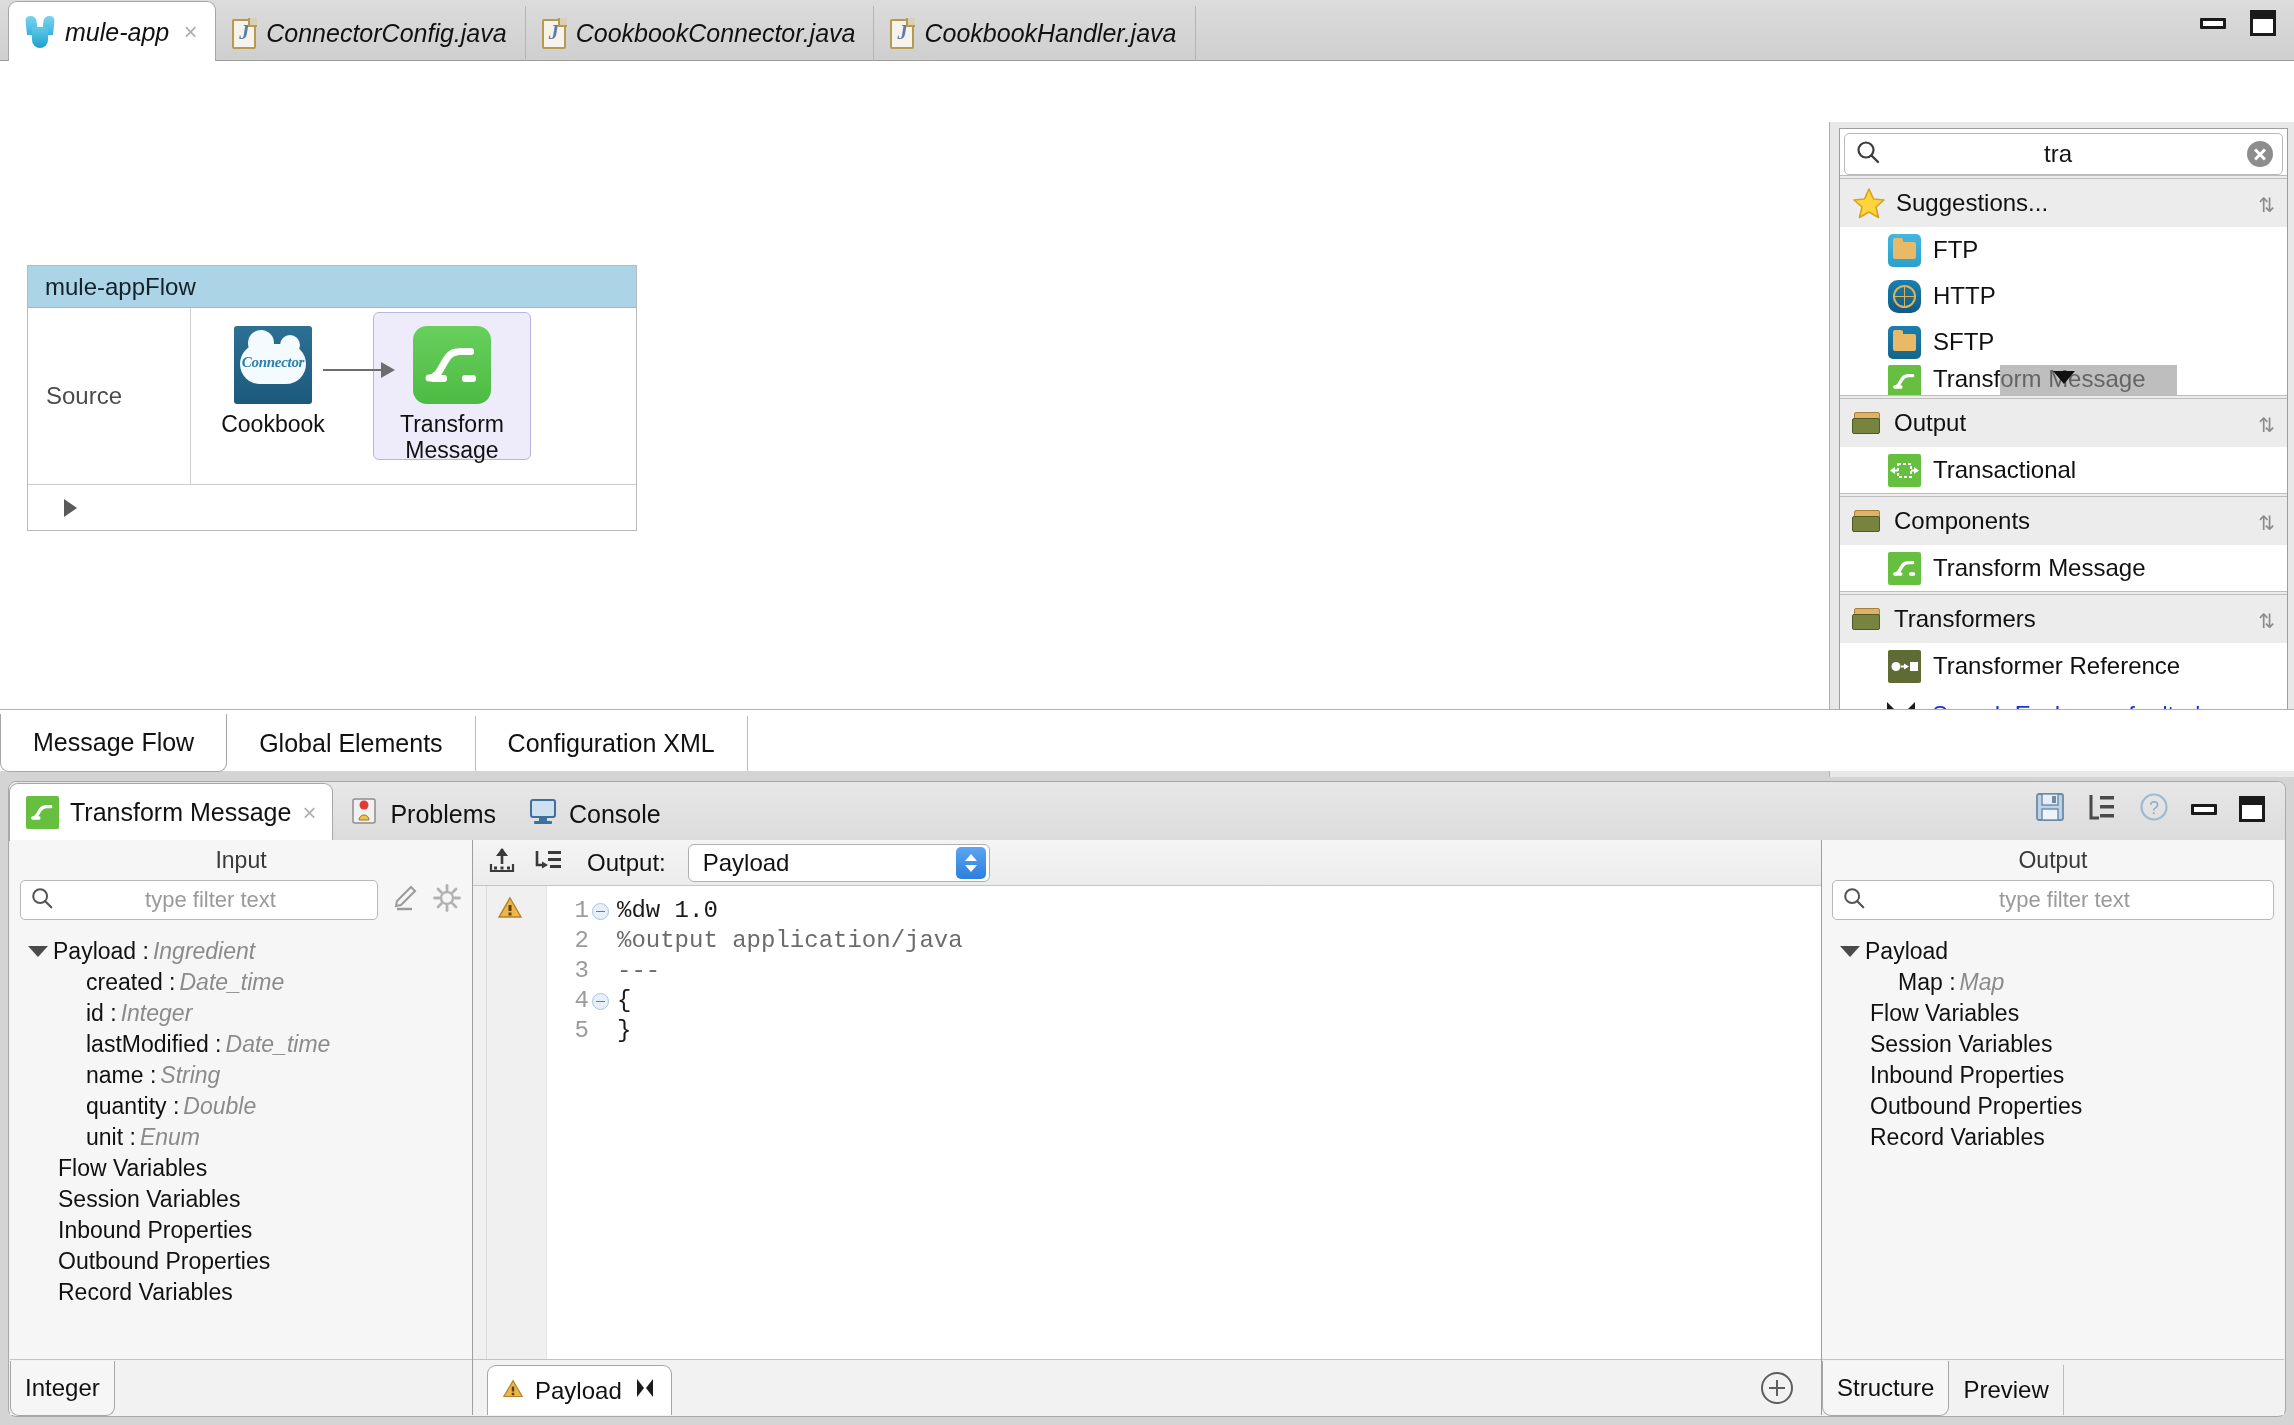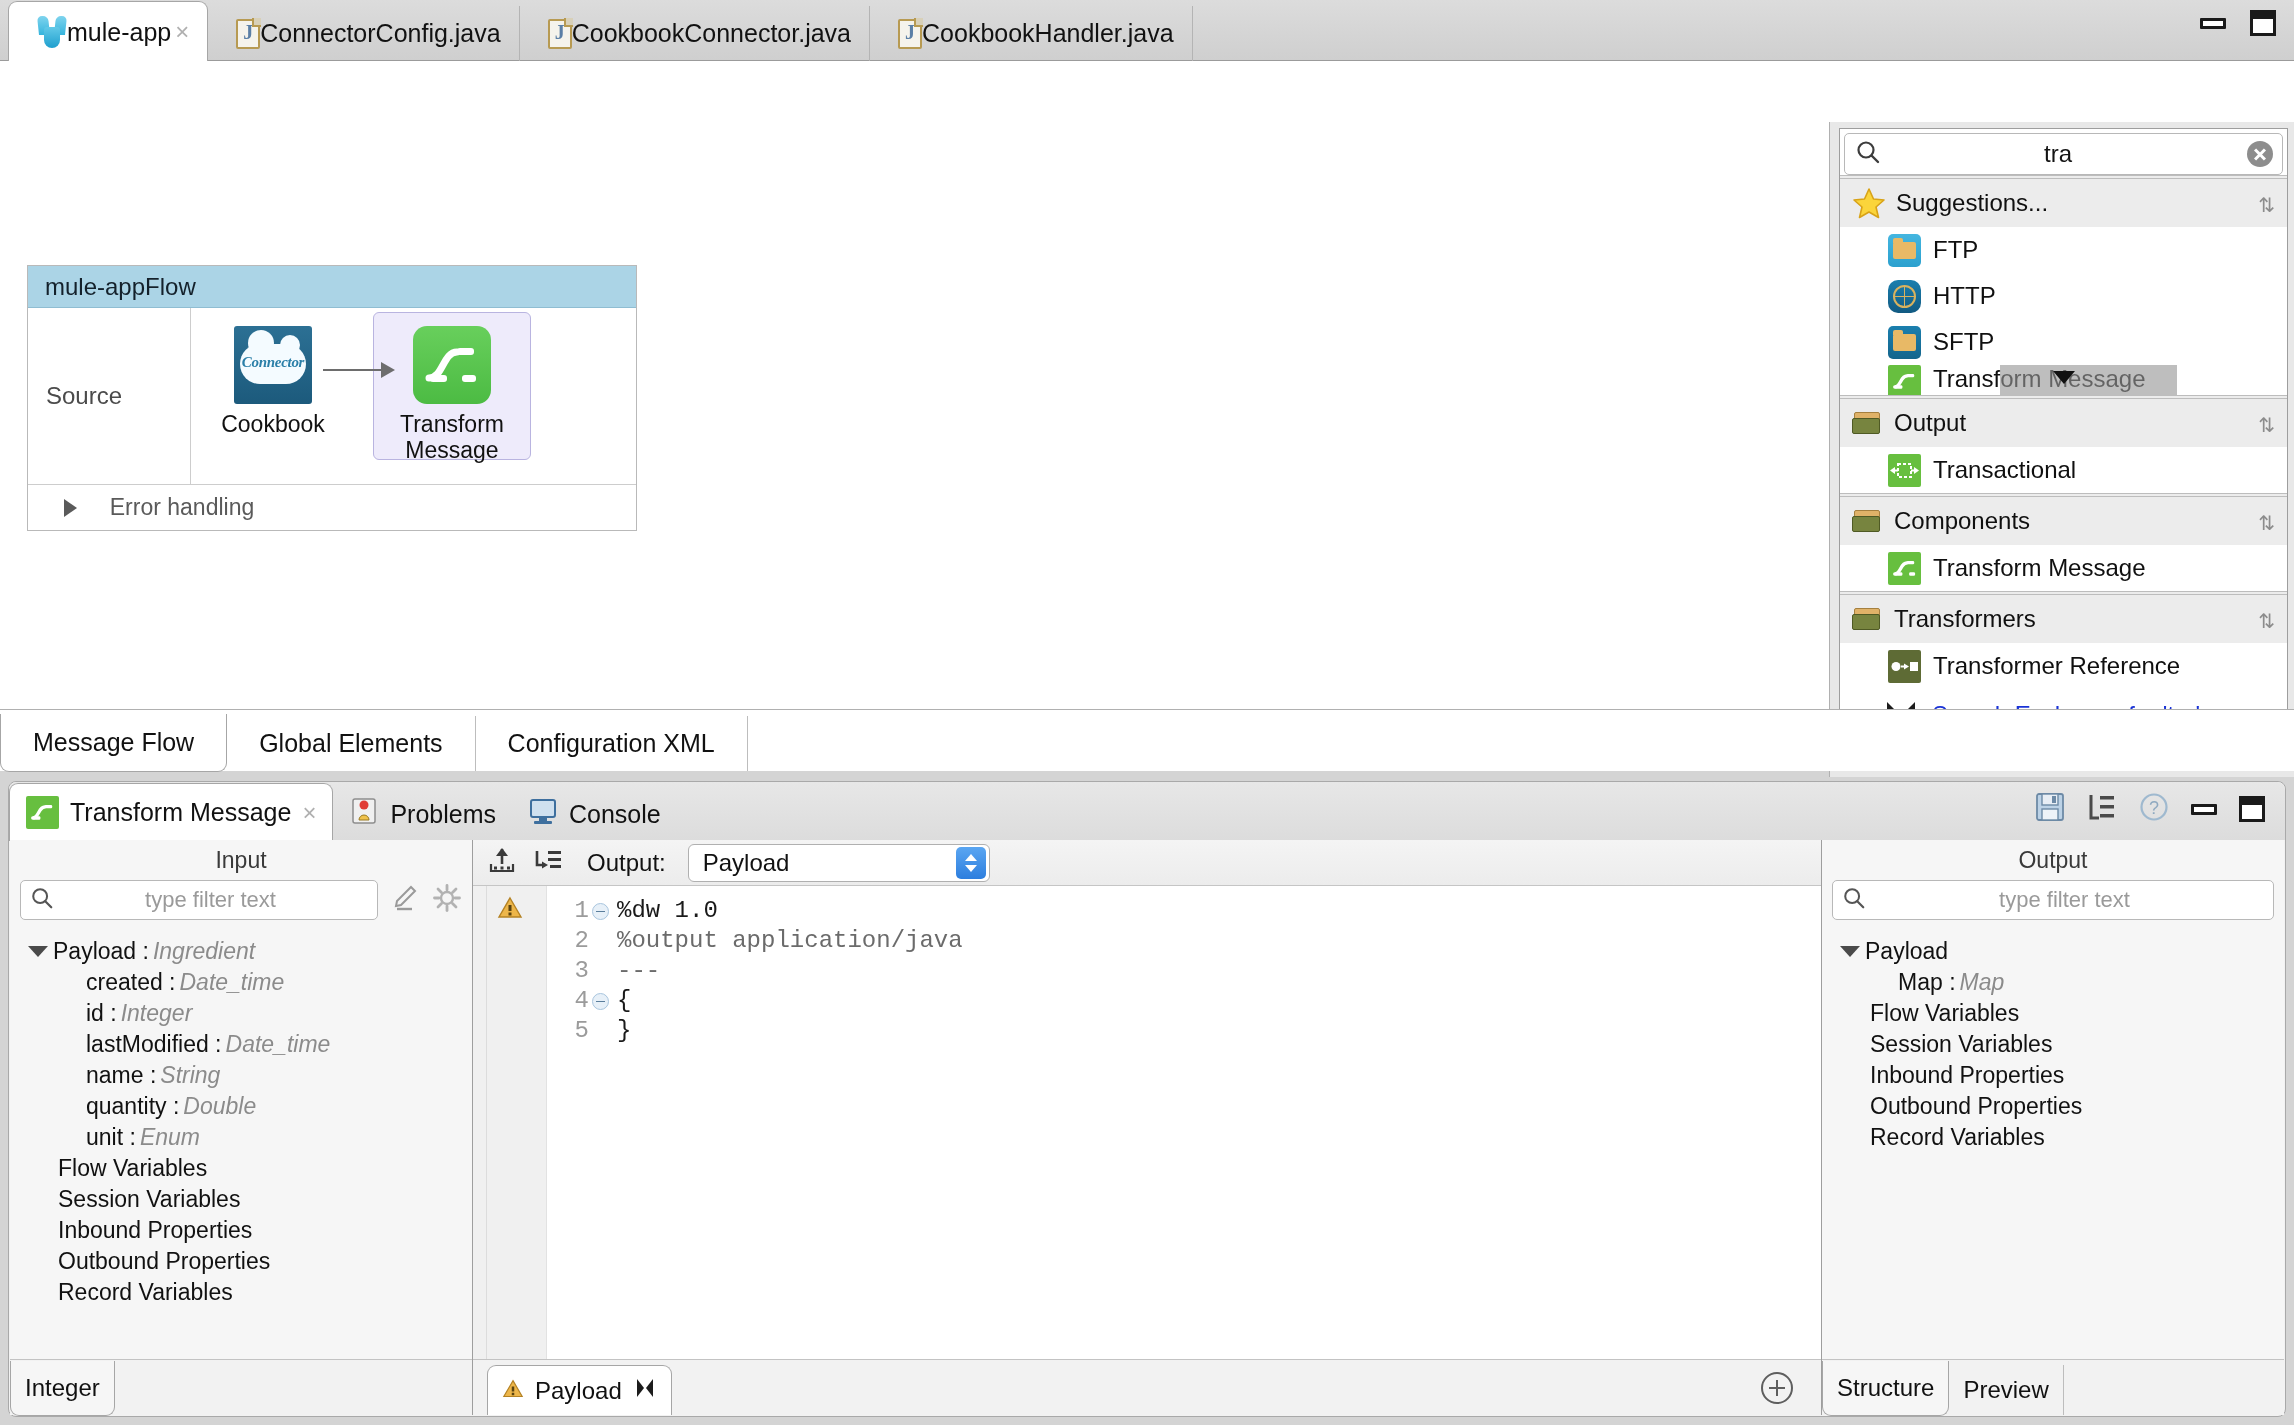--- a/index.html
+++ b/index.html
@@ -13,23 +13,23 @@
   .app { position: relative; width: 2294px; height: 1425px; background: #d4d4d4; }
 
   
   .tabbar {
     position: absolute; left: 0; top: 0; width: 2294px; height: 61px;
     background: linear-gradient(#dcdcdc, #cfcfcf);
     border-bottom: 1px solid #9b9b9b;
   }
   .tabs { position: absolute; left: 8px; top: 0; display: flex; align-items: flex-end; height: 61px; }
   .tab {
-    display: flex; align-items: center; 
-    height: 55px; padding: 0 18px 0 28px; position: relative;
-    font-size: 25px; color: #111; white-space: nowrap;
+    display: flex; align-items: center; gap: 10px;
+    height: 55px; padding: 0 18px 0 16px; position: relative;
+    font-size: 25px; color: #111; white-space: nowrap; font-style: italic;
   }
   .tab.active {
     background: #ffffff;
     border: 1px solid #a6a6a6; border-bottom: none;
     border-top-left-radius: 9px; border-top-right-radius: 9px;
     height: 61px; margin-bottom: -1px;
   }
   .tab.inactive { border-right: 1px solid #b4b4b4; }
   .tab-close { color: #b0b0b0; font-size: 24px; margin-left: 4px; font-weight: 400; }
   .ico { display: inline-block; flex: 0 0 auto; }
@@ -465,21 +465,20 @@
             </div>
             <div class="node-label">Transform</div>
             <div class="node-label" style="margin-top:0">Message</div>
           </div>
 
         </div>
       </div>
 
       <div class="flow-footer">
         <span class="tri"></span>
-        <span class="eh">Error handling</span>
       </div>
     </div>
 
     <div class="palette">
       <div class="palette-inner">
 
         <div class="search-row">
           <span class="sico">
             <svg width="26" height="26" viewBox="0 0 26 26">
               <circle cx="11" cy="11" r="7.5" stroke="#3c3c3c" stroke-width="2.2" fill="none"></circle>

